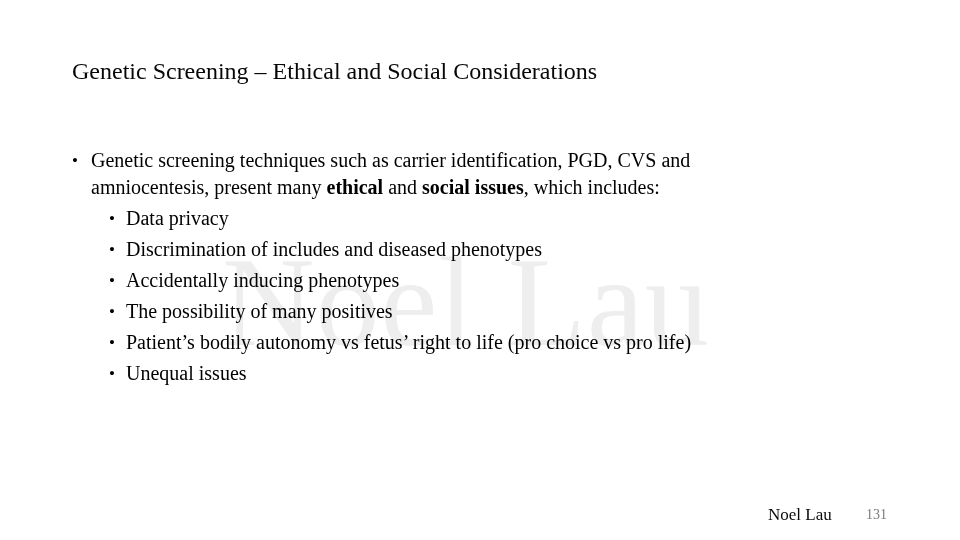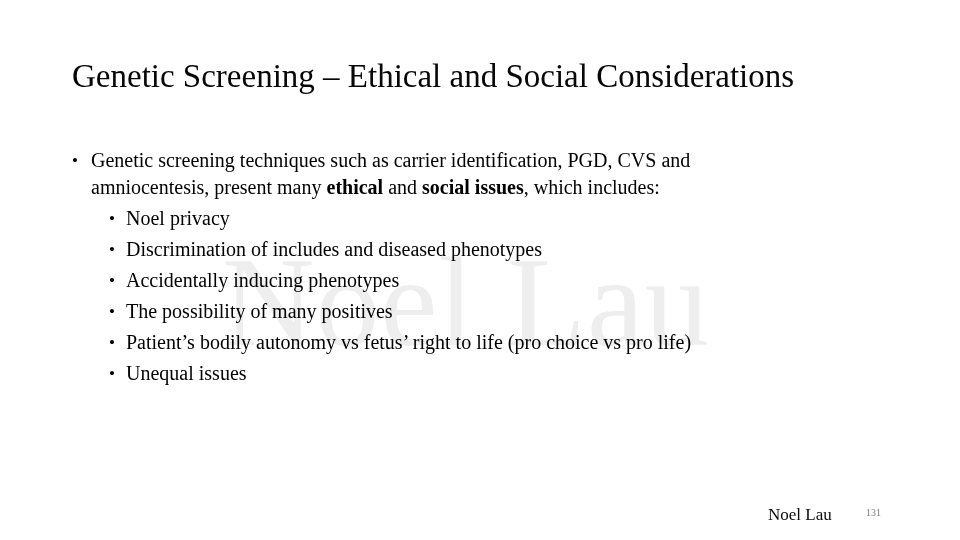--- a/index.html
+++ b/index.html
@@ -26,21 +26,21 @@
     white-space: nowrap;
     user-select: none;
     z-index: 0;
     letter-spacing: 1px;
   }
   .title {
     position: absolute;
     left: 72px;
     top: 58px;
     margin: 0;
-    font-size: 33px;
+    font-size: 24px;
     font-weight: 400;
     line-height: 1.15;
     color: #070707;
     white-space: nowrap;
     z-index: 1;
   }
   .content {
     position: absolute;
     left: 72px;
     top: 147px;
@@ -81,21 +81,21 @@
     top: 505px;
     font-size: 17px;
     color: #0a0a0a;
     z-index: 1;
     white-space: nowrap;
   }
   .footer-page {
     position: absolute;
     left: 866px;
     top: 507px;
-    font-size: 10px;
+    font-size: 14px;
     color: #7b7b7b;
     z-index: 1;
     white-space: nowrap;
   }
 </style>
 </head>
 <body>
 
 <div class="slide">
 
@@ -105,21 +105,21 @@
 
   <div class="content">
 
     <div class="bullet-row level1">
       <span class="marker">•</span>
       <span class="text"><span>Genetic screening techniques such as carrier identification, PGD, CVS and amniocentesis, present many </span><b class="em">ethical</b><span> and </span><b class="em">social issues</b><span>, which includes:</span></span>
     </div>
 
     <div class="bullet-row level2">
       <span class="marker">•</span>
-      <span class="text">Noel privacy</span>
+      <span class="text">Data privacy</span>
     </div>
 
     <div class="bullet-row level2">
       <span class="marker">•</span>
       <span class="text">Discrimination of includes and diseased phenotypes</span>
     </div>
 
     <div class="bullet-row level2">
       <span class="marker">•</span>
       <span class="text">Accidentally inducing phenotypes</span>

